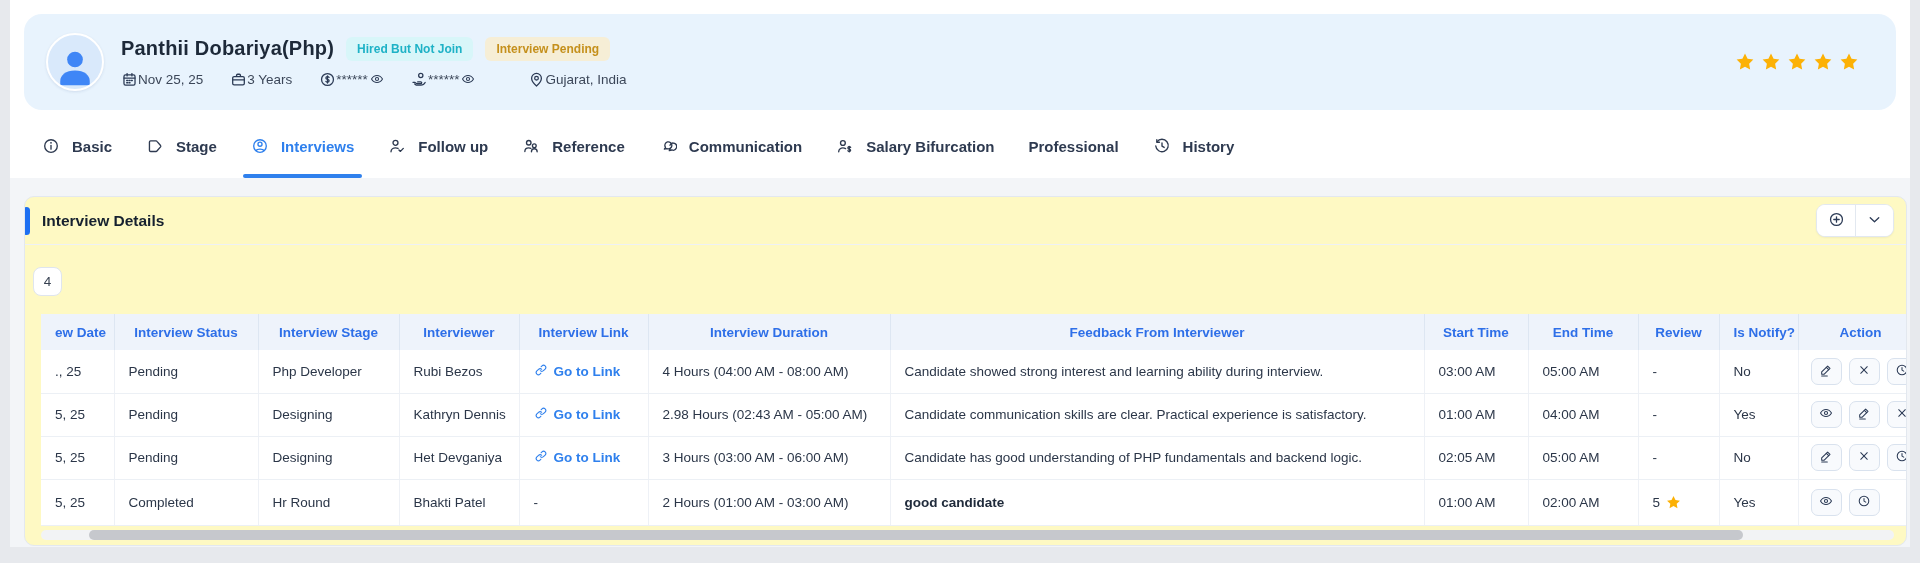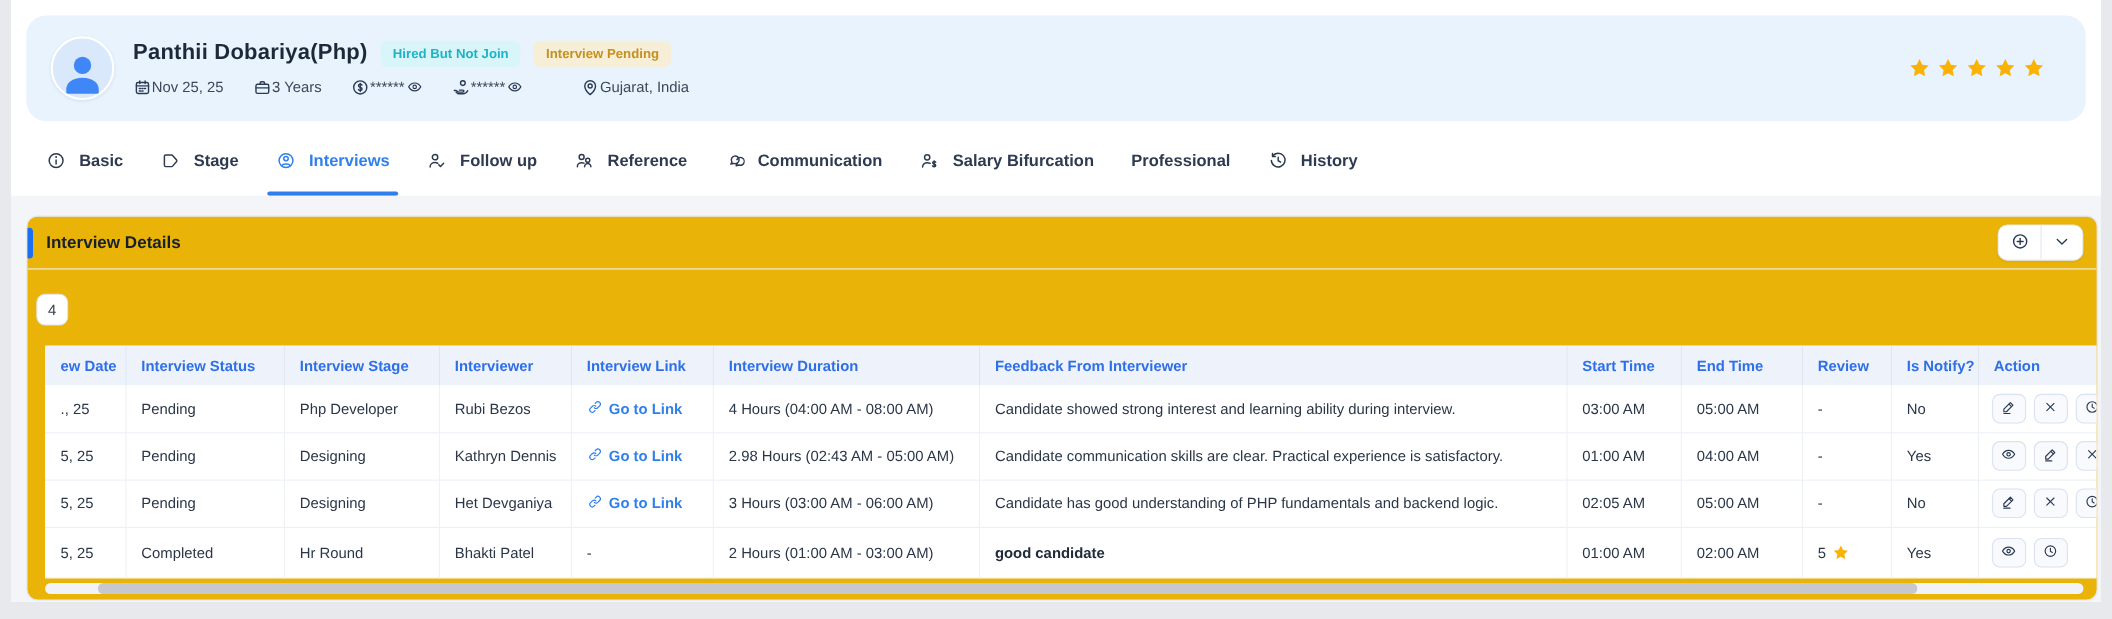--- a/index.html
+++ b/index.html
@@ -48,21 +48,21 @@
   .tab .ticon svg { width:18px; height:18px; display:block; }
   .tab.active { color:#2f80ed; }
   .tab.active::after { content:""; position:absolute; left:-8px; right:-8px; bottom:0; height:4px;
                        background:#2f80ed; border-radius:4px; }
 
   
   .content-bg { position:absolute; left:0; right:0; top:178px; bottom:0; background:#f3f5f8; }
 
   .panel {
     position:absolute; left:14px; top:196px; width:1883px; height:350px;
-    background:#eab308; border:1px solid #e3e8ef; border-radius:10px; overflow:hidden;
+    background:#fef9c3; border:1px solid #e3e8ef; border-radius:10px; overflow:hidden;
   }
   .panel-header { position:relative; height:48px; display:flex; align-items:center;
                   padding:0 12px 0 17px; border-bottom:1px solid #eef1f5; }
   .accent-bar { position:absolute; left:-2px; top:10px; width:7px; height:28px;
                 background:#1d6ff2; border-radius:5px; }
   .panel-title { font-size:15.5px; font-weight:700; color:#16212f; }
   .panel-actions { margin-left:auto; display:flex; border:1px solid #e2e8f0; border-radius:9px;
                    background:#fff; box-shadow:0 1px 2px rgba(16,24,40,.05); overflow:hidden; }
   .panel-btn { width:38px; height:31px; display:flex; align-items:center; justify-content:center;
                color:#2b3a55; cursor:pointer; background:#fff; border:none; }
@@ -73,21 +73,21 @@
     position:absolute; left:8px; top:70px; min-width:29px; height:29px; padding:0 9px;
     border:1px solid #dfe5ee; border-radius:8px; background:#fff;
     display:flex; align-items:center; justify-content:center;
     font-size:13.5px; color:#374151; cursor:pointer;
   }
 
   
   .table-wrap { position:absolute; left:16px; right:0; top:117px; height:212px; overflow:hidden; }
   table { border-collapse:collapse; table-layout:fixed; width:1882px; background:#fff; }
   thead th {
-    background:#eef3fb; color:#2e6fe8; font-size:13.5px; font-weight:700; text-align:left;
+    background:#eef3fb; color:#2e6fe8; font-size:13.5px; font-weight:700; text-align:center;
     padding:0 14px; height:36px; border-right:1px solid #dde6f2; white-space:nowrap;
   }
   tbody td {
     font-size:13.5px; color:#2b3648; padding:0 14px; height:43px;
     border-right:1px solid #eef1f6; border-bottom:1px solid #ecf0f5;
     white-space:nowrap; overflow:hidden; background:#fff;
   }
   tbody tr:last-child td { height:46px; }
   .fb-bold { font-weight:700; color:#202b3b; }
   .link-cell { display:flex; align-items:center; gap:6px; color:#2f80ed; font-weight:700; cursor:pointer; }

